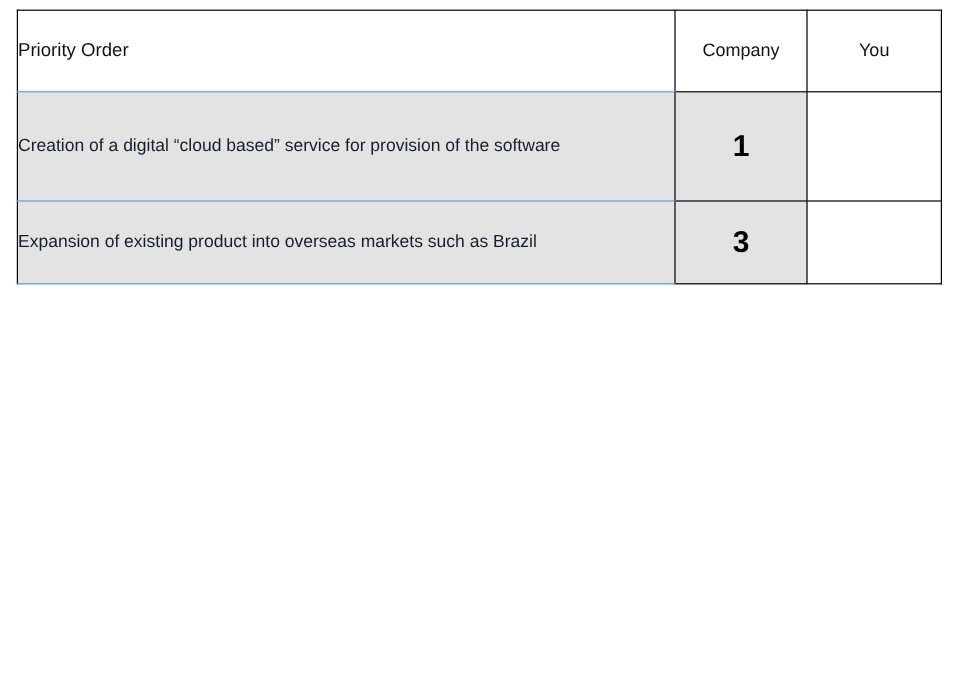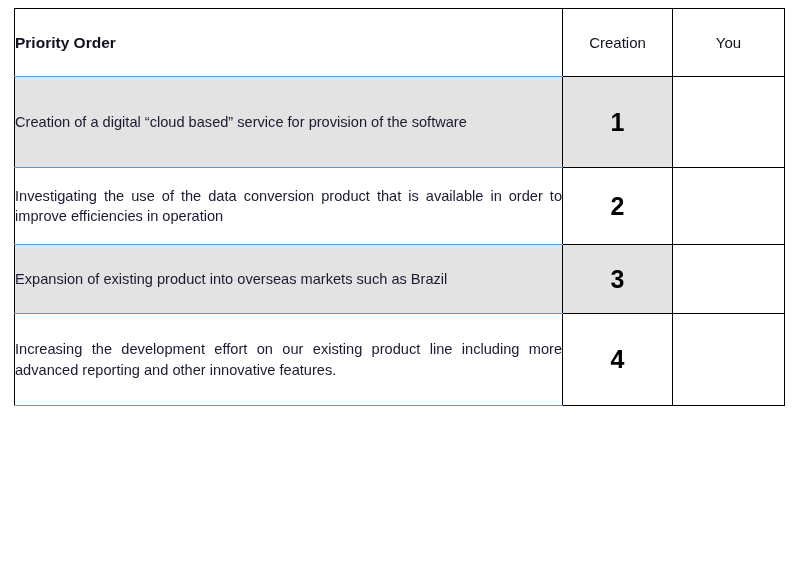--- a/index.html
+++ b/index.html
@@ -39,21 +39,21 @@
   
   col.c-desc { width: 548px; }
   col.c-company { width: 110px; }
   col.c-you { width: 112px; }
 
   
   .hdr-desc {
     height: 67px;
     padding: 0 10px;
     text-align: left;
-    font-weight: bold;
+    font-weight: normal;
     font-size: 15.5px;
     color: #111122;
     background: #ffffff;
     border-bottom: 1px solid #5b9bd5 !important;
   }
   .hdr-col {
     height: 67px;
     text-align: center;
     font-weight: normal;
     font-size: 15px;
@@ -108,40 +108,30 @@
 <div class="sheet">
   <table class="priority-table">
     <colgroup>
       <col class="c-desc">
       <col class="c-company">
       <col class="c-you">
     </colgroup>
     <thead>
       <tr>
         <th class="hdr-desc">Priority Order</th>
-        <th class="hdr-col">Creation</th>
+        <th class="hdr-col">Company</th>
         <th class="hdr-col">You</th>
       </tr>
     </thead>
     <tbody>
       <tr class="r1">
         <td class="desc shaded">Creation of a digital “cloud based” service for provision of the software</td>
         <td class="rank shaded">1</td>
         <td class="you-cell"></td>
       </tr>
-      <tr class="r2">
-        <td class="desc plain">Investigating the use of the data conversion product that is available in order to improve efficiencies in operation</td>
-        <td class="rank plain">2</td>
-        <td class="you-cell"></td>
-      </tr>
       <tr class="r3">
         <td class="desc shaded">Expansion of existing product into overseas markets such as Brazil</td>
         <td class="rank shaded">3</td>
-        <td class="you-cell"></td>
-      </tr>
-      <tr class="r4">
-        <td class="desc plain">Increasing the development effort on our existing product line including more advanced reporting and other innovative features.</td>
-        <td class="rank plain">4</td>
         <td class="you-cell"></td>
       </tr>
     </tbody>
   </table>
 </div>
 
 </body></html>

